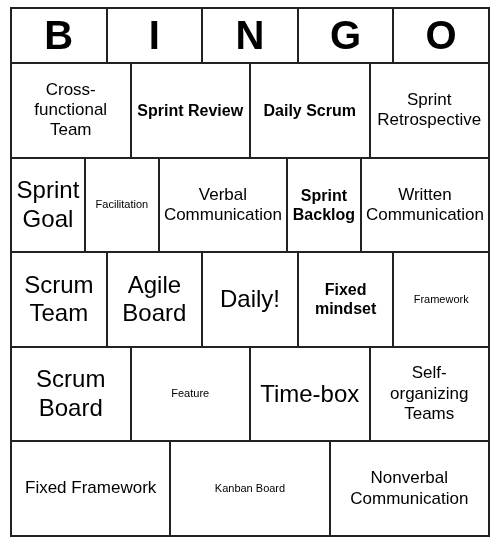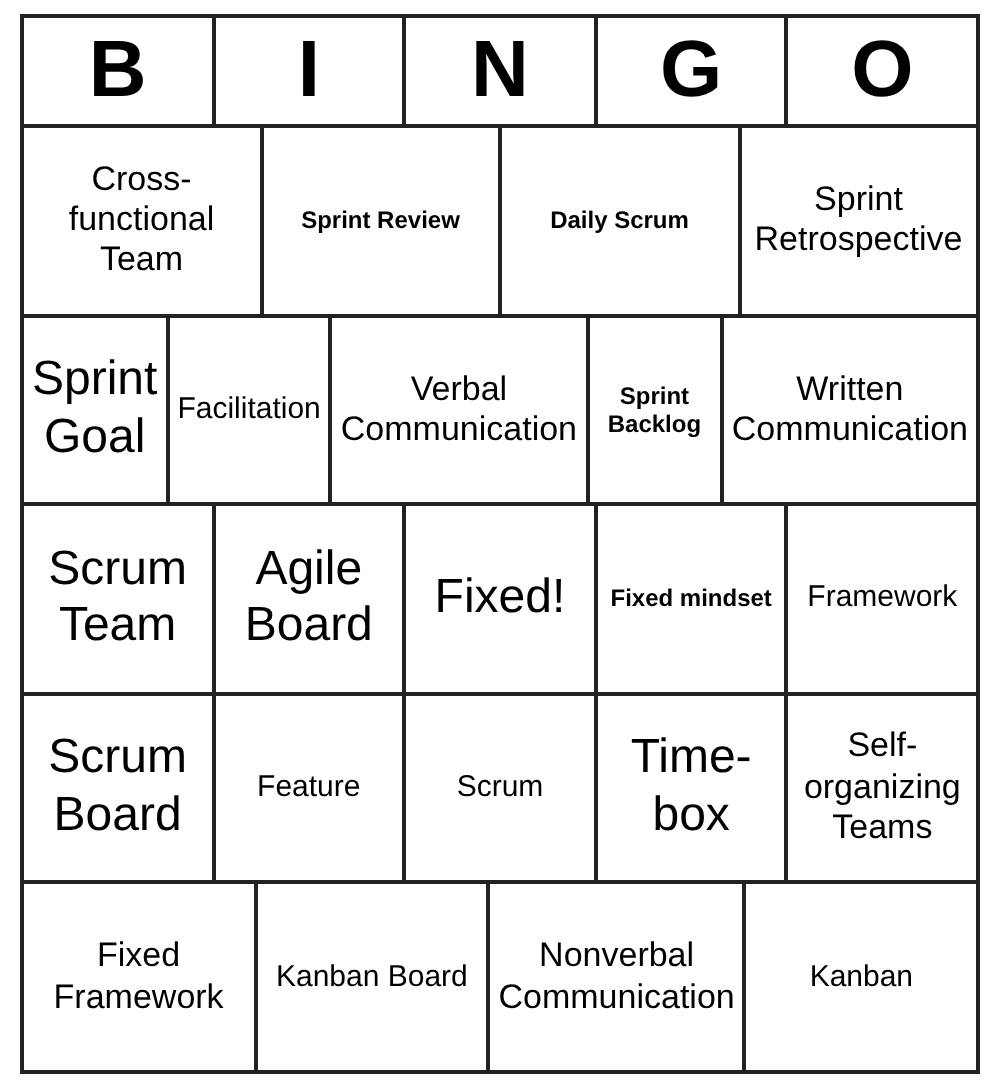--- a/index.html
+++ b/index.html
@@ -56,28 +56,28 @@
       align-items: center;
       justify-content: center;
       text-align: center;
       padding: 4px;
       line-height: 1.2;
     }
     .bingo-cell:last-child {
       border-right: none;
     }
     .cell-text {
-      font-size: 15px;
+      font-size: 11px;
     }
     .cell-text-large {
       font-size: 24px;
       font-weight: normal;
     }
     .cell-text-medium {
-      font-size: 12px;
+      font-size: 16px;
       font-weight: bold;
     }
     .cell-text-small {
       font-size: 17px;
     }
   </style>
 </head>
 <body>
 
 <div class="bingo-card">
@@ -121,54 +121,48 @@
         </div>
       </div>
       <div class="bingo-row">
         <div class="bingo-cell">
           <span class="cell-text-large">Scrum Team</span>
         </div>
         <div class="bingo-cell">
           <span class="cell-text-large">Agile Board</span>
         </div>
         <div class="bingo-cell">
-          <span class="cell-text-large">Fixed!</span>
+          <span class="cell-text-large">Daily!</span>
         </div>
         <div class="bingo-cell">
           <span class="cell-text-medium">Fixed mindset</span>
         </div>
         <div class="bingo-cell">
           <span class="cell-text">Framework</span>
         </div>
       </div>
       <div class="bingo-row">
         <div class="bingo-cell">
           <span class="cell-text-large">Scrum Board</span>
         </div>
         <div class="bingo-cell">
           <span class="cell-text">Feature</span>
-        </div>
-        <div class="bingo-cell">
-          <span class="cell-text">Scrum</span>
         </div>
         <div class="bingo-cell">
           <span class="cell-text-large">Time-box</span>
         </div>
         <div class="bingo-cell">
           <span class="cell-text-small">Self-organizing Teams</span>
         </div>
       </div>
       <div class="bingo-row">
         <div class="bingo-cell">
           <span class="cell-text-small">Fixed Framework</span>
         </div>
         <div class="bingo-cell">
           <span class="cell-text">Kanban Board</span>
         </div>
         <div class="bingo-cell">
           <span class="cell-text-small">Nonverbal Communication</span>
         </div>
-        <div class="bingo-cell">
-          <span class="cell-text">Kanban</span>
-        </div>
       </div>
     </div>
 </div>
 
 </body></html>

